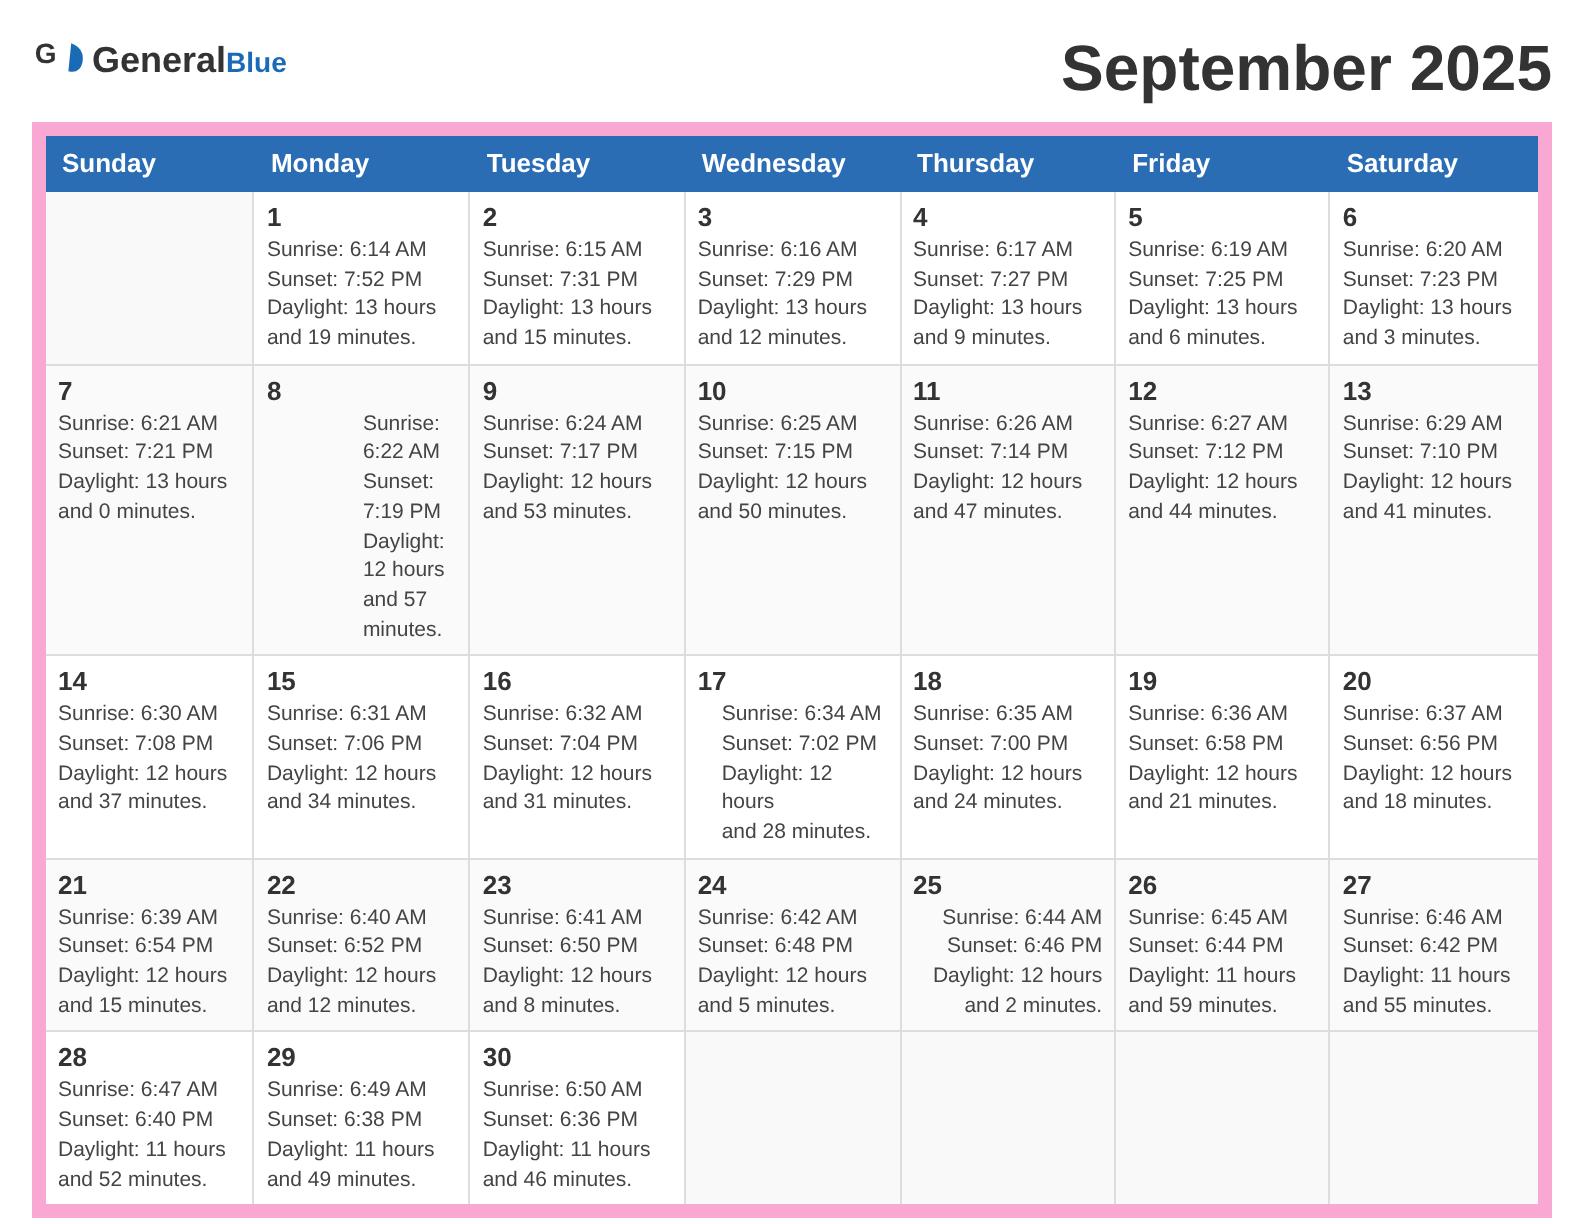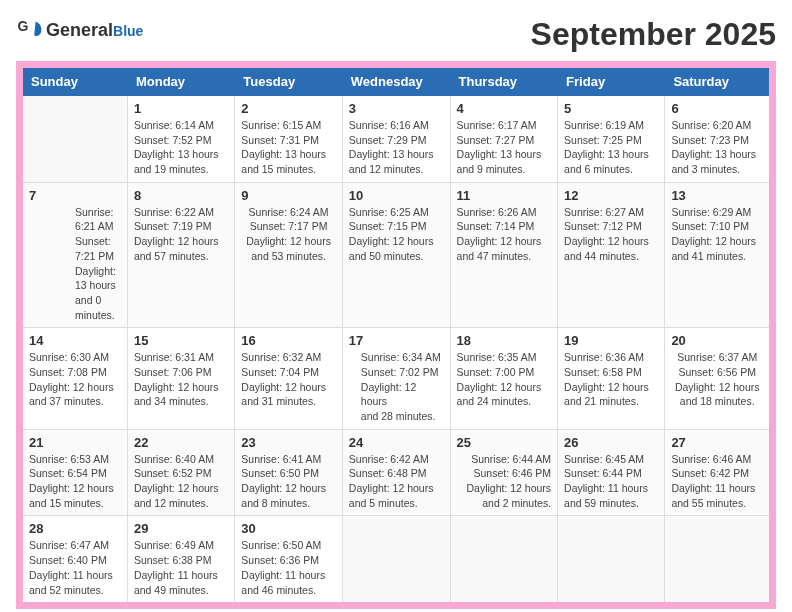--- a/index.html
+++ b/index.html
@@ -152,35 +152,35 @@
           <div class="day-number">6</div>
           <div class="day-info" style="white-space: pre-line;">Sunrise: 6:20 AM
 Sunset: 7:23 PM
 Daylight: 13 hours
 and 3 minutes.</div>
         </td>
       </tr>
       <tr>
         <td>
           <div class="day-number">7</div>
-          <div class="day-info" style="white-space: pre-line; margin-left: 46px;">Sunrise: 6:21 AM
+          <div class="day-info" style="white-space: pre-line;">Sunrise: 6:21 AM
 Sunset: 7:21 PM
 Daylight: 13 hours
 and 0 minutes.</div>
         </td>
         <td>
           <div class="day-number">8</div>
-          <div class="day-info" style="white-space: pre-line;">Sunrise: 6:22 AM
+          <div class="day-info" style="white-space: pre-line; margin-left: 48px;">Sunrise: 6:22 AM
 Sunset: 7:19 PM
 Daylight: 12 hours
 and 57 minutes.</div>
         </td>
         <td>
           <div class="day-number">9</div>
-          <div class="day-info" style="white-space: pre-line; text-align: center;">Sunrise: 6:24 AM
+          <div class="day-info" style="white-space: pre-line;">Sunrise: 6:24 AM
 Sunset: 7:17 PM
 Daylight: 12 hours
 and 53 minutes.</div>
         </td>
         <td>
           <div class="day-number">10</div>
           <div class="day-info" style="white-space: pre-line;">Sunrise: 6:25 AM
 Sunset: 7:15 PM
 Daylight: 12 hours
 and 50 minutes.</div>
@@ -245,30 +245,30 @@
         </td>
         <td>
           <div class="day-number">19</div>
           <div class="day-info" style="white-space: pre-line;">Sunrise: 6:36 AM
 Sunset: 6:58 PM
 Daylight: 12 hours
 and 21 minutes.</div>
         </td>
         <td>
           <div class="day-number">20</div>
-          <div class="day-info" style="white-space: pre-line; text-align: center;">Sunrise: 6:37 AM
+          <div class="day-info" style="white-space: pre-line;">Sunrise: 6:37 AM
 Sunset: 6:56 PM
 Daylight: 12 hours
 and 18 minutes.</div>
         </td>
       </tr>
       <tr>
         <td>
           <div class="day-number">21</div>
-          <div class="day-info" style="white-space: pre-line;">Sunrise: 6:53 AM
+          <div class="day-info" style="white-space: pre-line;">Sunrise: 6:39 AM
 Sunset: 6:54 PM
 Daylight: 12 hours
 and 15 minutes.</div>
         </td>
         <td>
           <div class="day-number">22</div>
           <div class="day-info" style="white-space: pre-line;">Sunrise: 6:40 AM
 Sunset: 6:52 PM
 Daylight: 12 hours
 and 12 minutes.</div>

